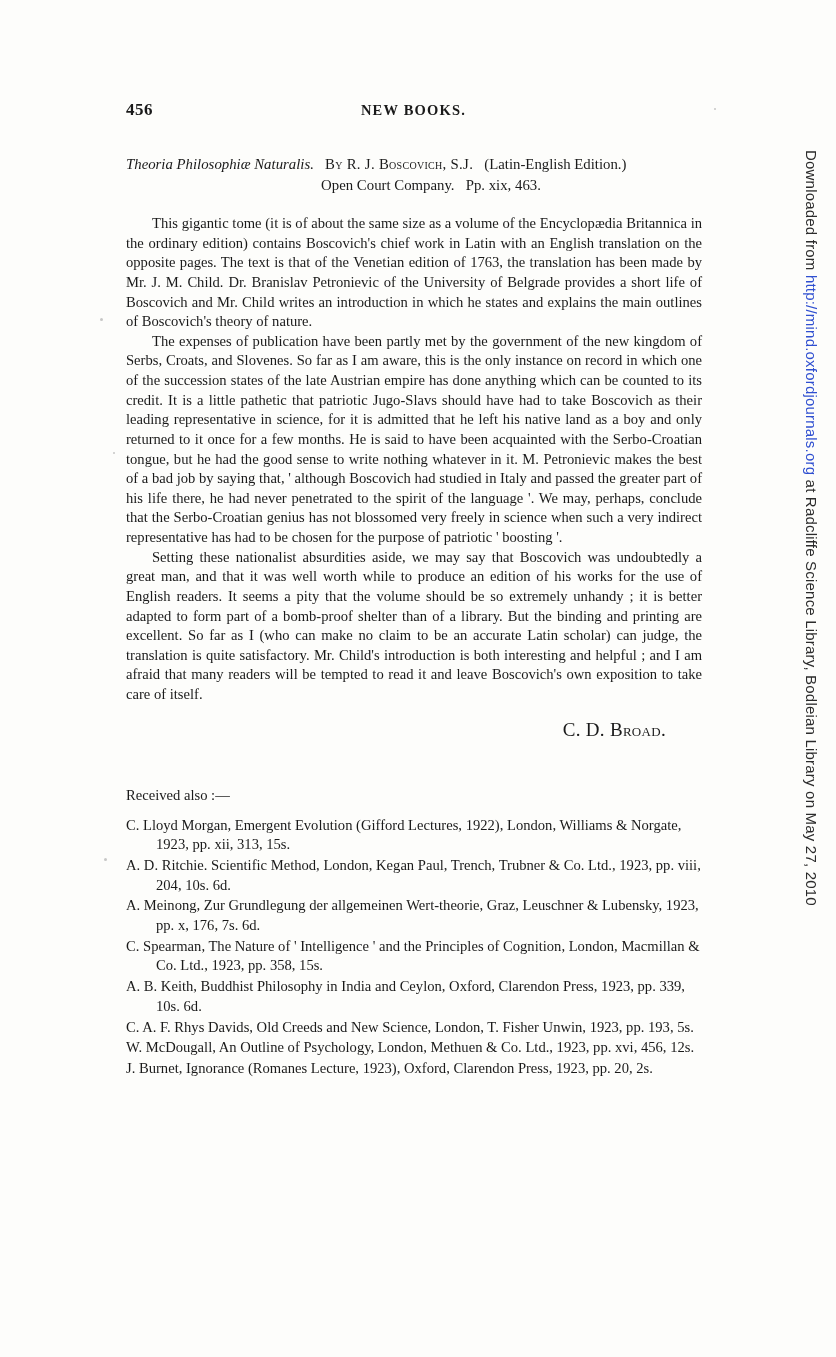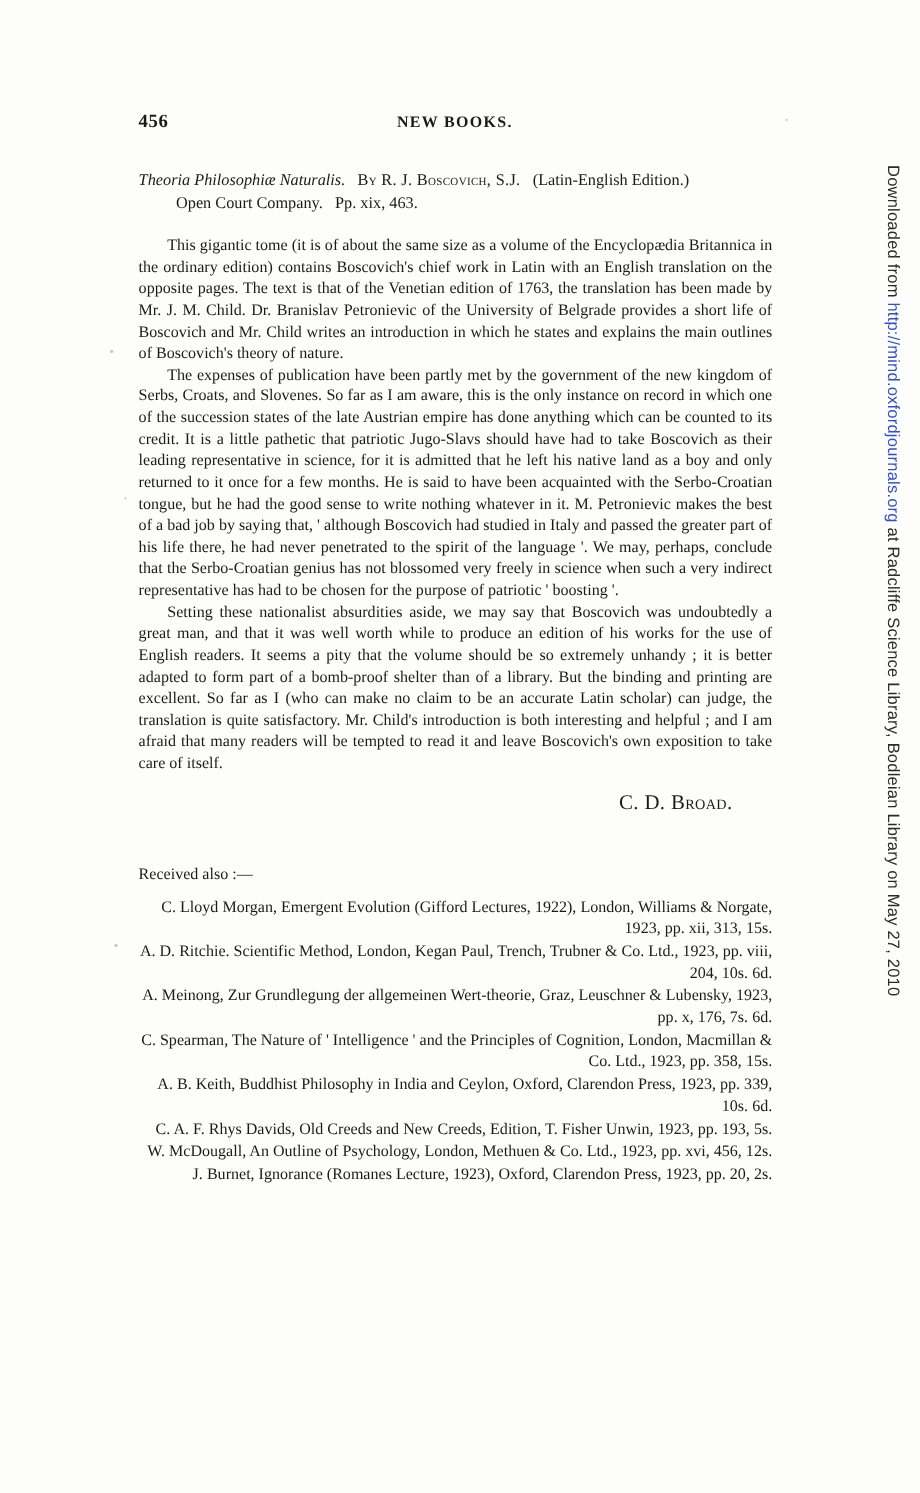--- a/index.html
+++ b/index.html
@@ -53,20 +53,21 @@
   }
   .entry-head .ital {
     font-style: italic;
   }
   .sc {
     font-variant: small-caps;
     letter-spacing: 0.3px;
   }
   .entry-head .line2 {
     padding-left: 34px;
+    text-align: center;
   }
   p.body {
     font-size: 14.6px;
     line-height: 1.345;
     text-align: justify;
     margin: 0;
     text-indent: 26px;
     hyphens: none;
   }
   .signature {
@@ -78,21 +79,20 @@
   }
   .received {
     margin-top: 46px;
     font-size: 14.6px;
     margin-bottom: 12px;
   }
   .ref-list {
     margin: 0;
     padding: 0;
     list-style: none;
-    text-align: right;
   }
   .ref-list li {
     font-size: 14.6px;
     line-height: 1.35;
     padding-left: 30px;
     text-indent: -30px;
     margin-bottom: 1px;
   }
   
   .download-stamp {
@@ -154,21 +154,21 @@
     <div class="signature sc">C. D. Broad.</div>
 
     <div class="received">Received also :—</div>
 
     <ul class="ref-list">
       <li>C. Lloyd Morgan, Emergent Evolution (Gifford Lectures, 1922), London, Williams &amp; Norgate, 1923, pp. xii, 313, 15s.</li>
       <li>A. D. Ritchie. Scientific Method, London, Kegan Paul, Trench, Trubner &amp; Co. Ltd., 1923, pp. viii, 204, 10s. 6d.</li>
       <li>A. Meinong, Zur Grundlegung der allgemeinen Wert-theorie, Graz, Leuschner &amp; Lubensky, 1923, pp. x, 176, 7s. 6d.</li>
       <li>C. Spearman, The Nature of ' Intelligence ' and the Principles of Cognition, London, Macmillan &amp; Co. Ltd., 1923, pp. 358, 15s.</li>
       <li>A. B. Keith, Buddhist Philosophy in India and Ceylon, Oxford, Clarendon Press, 1923, pp. 339, 10s. 6d.</li>
-      <li>C. A. F. Rhys Davids, Old Creeds and New Creeds, Edition, T. Fisher Unwin, 1923, pp. 193, 5s.</li>
+      <li>C. A. F. Rhys Davids, Old Creeds and New Science, London, T. Fisher Unwin, 1923, pp. 193, 5s.</li>
       <li>W. McDougall, An Outline of Psychology, London, Methuen &amp; Co. Ltd., 1923, pp. xvi, 456, 12s.</li>
       <li>J. Burnet, Ignorance (Romanes Lecture, 1923), Oxford, Clarendon Press, 1923, pp. 20, 2s.</li>
     </ul>
 
   </div>
 
   <div class="download-stamp">
     <div class="vtext">
       <span>Downloaded from </span><a href="#">http://mind.oxfordjournals.org</a><span> at Radcliffe Science Library, Bodleian Library on May 27, 2010</span>
     </div>

